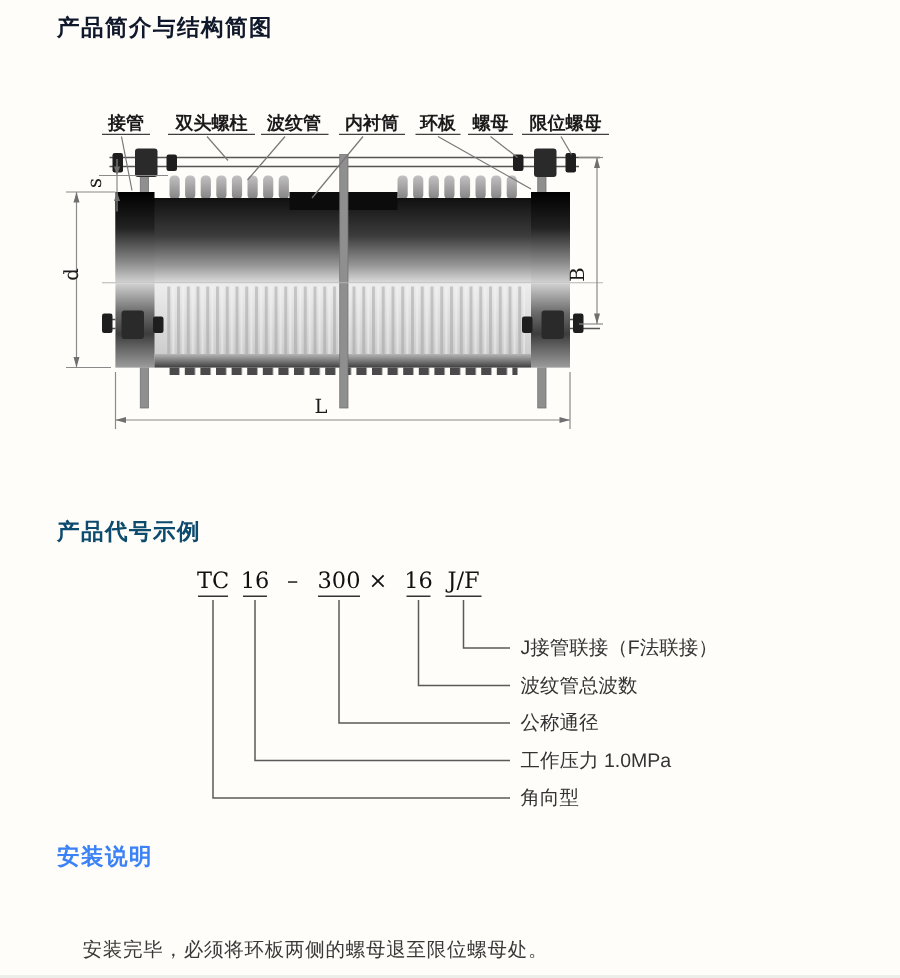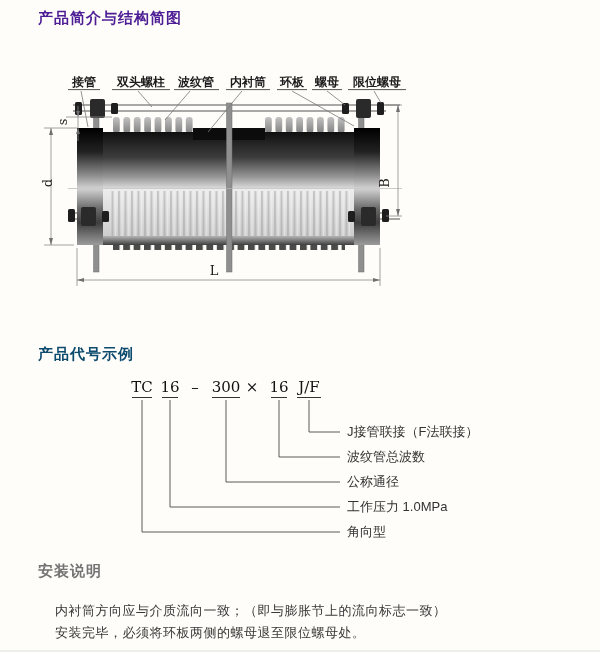--- a/index.html
+++ b/index.html
@@ -20,21 +20,21 @@
     position:absolute; left:0; bottom:0; width:600px; height:2px;
     background:#ecefe9;
   }
   svg text{ user-select:none; }
 </style>
 </head>
 <body>
 
 <div class="page" style="background: rgb(255, 253, 249);">
 
-  <div class="sec-title" style="top: 9px; color: #4c1d95;">产品简介与结构简图</div>
+  <div class="sec-title" style="top: 9px; color: #0f172a;">产品简介与结构简图</div>
 
   <svg style="position:absolute; left:40px; top:62px;" width="430" height="238" viewBox="0 0 430 238">
     <defs>
       <linearGradient id="gBody" x1="0" y1="0" x2="0" y2="1">
         <stop offset="0" stop-color="#101010"></stop>
           <stop offset="0.45" stop-color="#3c3c3c"></stop>
         <stop offset="0.8" stop-color="#969696"></stop>
           <stop offset="1" stop-color="#d8d8d8"></stop>
       </linearGradient>
       <linearGradient id="gCap" x1="0" y1="0" x2="0" y2="1">
@@ -223,18 +223,17 @@
     </g>
     <g font-size="13" fill="#333333">
       <text x="247" y="64">J接管联接（F法联接）</text>
       <text x="247" y="89">波纹管总波数</text>
       <text x="247" y="114">公称通径</text>
       <text x="247" y="139">工作压力 1.0MPa</text>
       <text x="247" y="164">角向型</text>
     </g>
   </svg>
 
-  <div class="sec-title" style="top: 562px; color: #737373;">安装说明</div>
-  <div class="install-line" style="top:602px;">内衬筒方向应与介质流向一致；（即与膨胀节上的流向标志一致）</div>
+  <div class="sec-title" style="top: 562px; color: #3b82f6;">安装说明</div>
   <div class="install-line" style="top:624px;">安装完毕，必须将环板两侧的螺母退至限位螺母处。</div>
 
   <div class="bottom-edge"></div>
 </div>
 
 </body></html>

